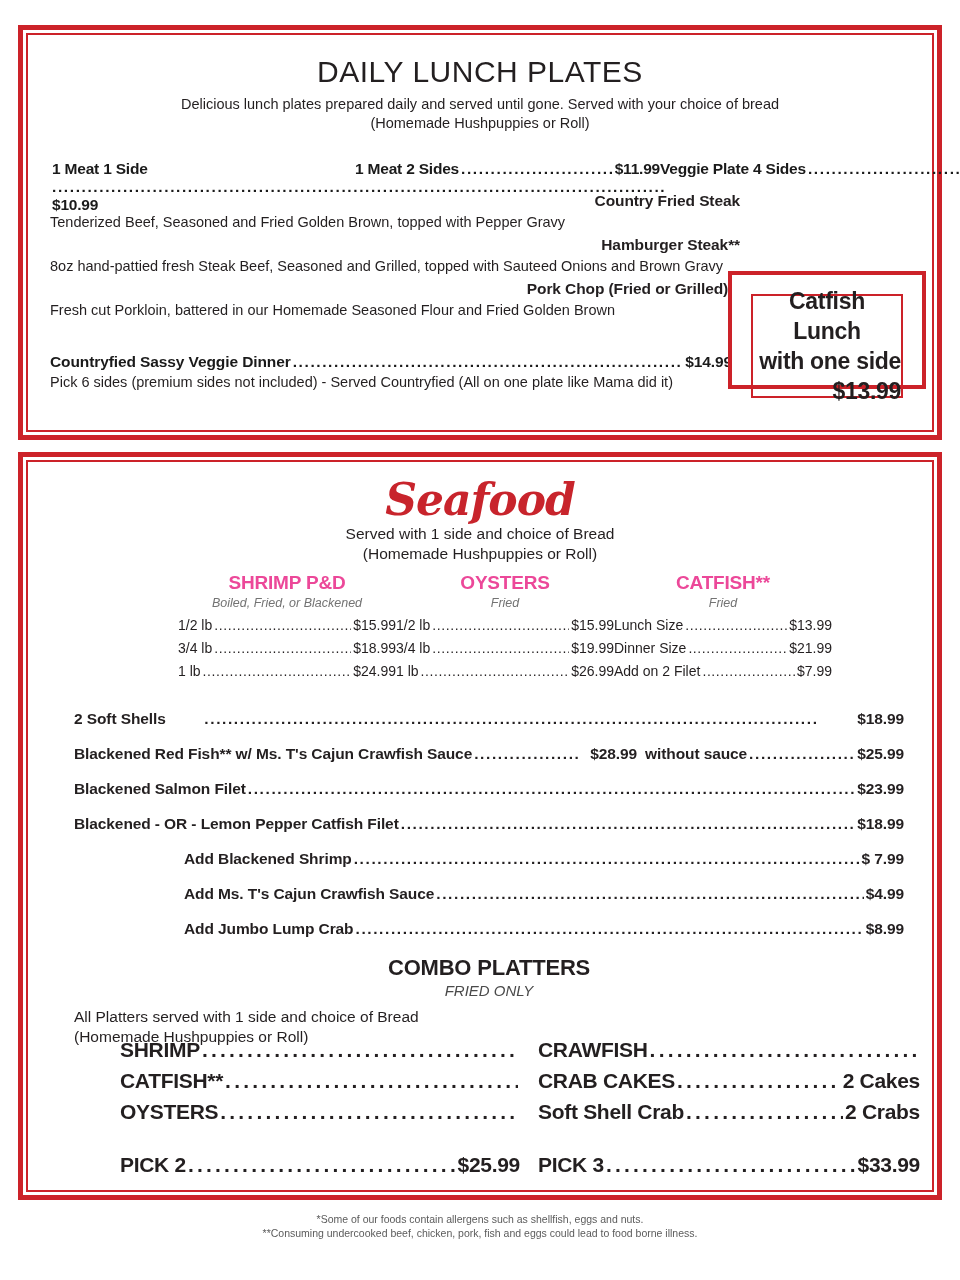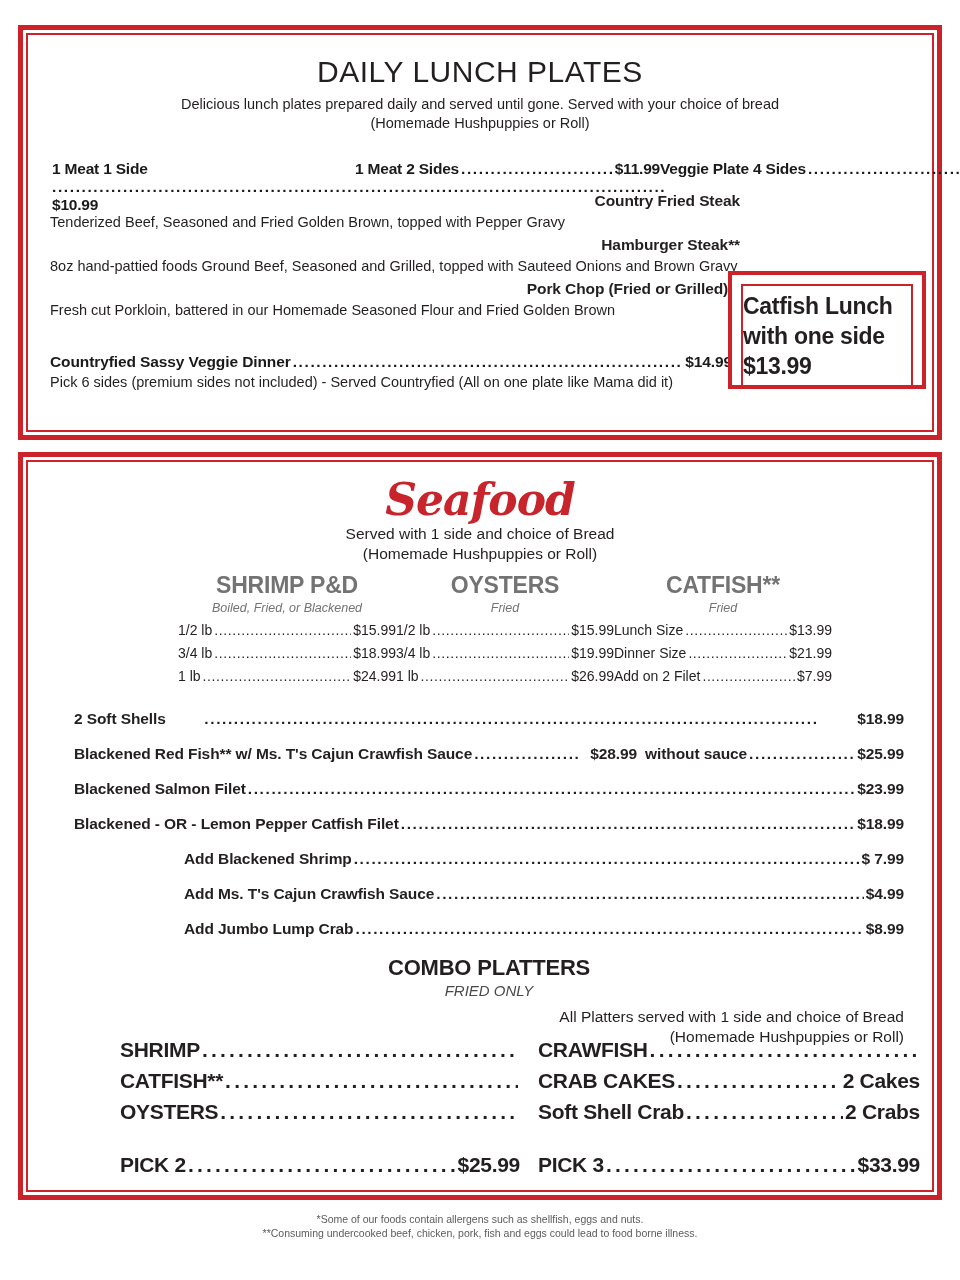--- a/index.html
+++ b/index.html
@@ -140,26 +140,26 @@
     top: 236px;
     width: 198px;
     height: 118px;
     box-sizing: border-box;
     border: 4px solid #cc2229;
     background: #ffffff;
   }
   #catfish-box .cb-inner {
     box-sizing: border-box;
     border: 2px solid #cc2229;
-    margin: 9px;
+    margin: 19px;
     height: calc(100% - 6px);
     display: flex;
     flex-direction: column;
     justify-content: center;
-    align-items: flex-start;
+    align-items: flex-end;
     text-align: center;
   }
   .cb-line {
     font-family: "Liberation Sans Narrow", "Liberation Sans", sans-serif;
     font-weight: bold;
     font-size: 23px;
     line-height: 30px;
     color: #231f20;
     letter-spacing: -0.3px;
   }
@@ -191,23 +191,23 @@
     left: 150px;
     right: 60px;
     top: 110px;
     display: flex;
   }
   .sf-col { width: 218px; }
   .sf-col-head {
     text-align: center;
     font-family: "Liberation Sans Narrow", "Liberation Sans", sans-serif;
     font-weight: bold;
-    font-size: 23px;
+    font-size: 19px;
     letter-spacing: -0.2px;
-    color: #737373;
+    color: #ec4899;
   }
   .sf-col-sub {
     text-align: center;
     font-size: 12.5px;
     font-style: italic;
     color: #737373;
     margin-top: 2px;
     margin-bottom: 4px;
   }
   .sf-row {
@@ -252,21 +252,21 @@
     color: #231f20;
   }
   .combo-sub-it {
     text-align: center;
     font-style: italic;
     font-size: 15px;
     color: #4a4a4a;
     margin-top: 1px;
   }
   .combo-sub {
-    text-align: right;
+    text-align: left;
     font-size: 15.5px;
     line-height: 20px;
     color: #231f20;
     margin-top: 8px;
   }
   .combo-grid {
     position: absolute;
     left: 92px;
     right: 60px;
     top: 572px;
@@ -332,21 +332,21 @@
         </div>
       </div>
 
       <div class="lunch-items">
         <div>
           <div class="item-name">Country Fried Steak</div>
           <div class="item-desc">Tenderized Beef, Seasoned and Fried Golden Brown, topped with Pepper Gravy</div>
         </div>
         <div>
           <div class="item-name">Hamburger Steak**</div>
-          <div class="item-desc">8oz hand-pattied foods Ground Beef, Seasoned and Grilled, topped with Sauteed Onions and Brown Gravy</div>
+          <div class="item-desc">8oz hand-pattied fresh Steak Beef, Seasoned and Grilled, topped with Sauteed Onions and Brown Gravy</div>
         </div>
         <div>
           <div class="item-name">Pork Chop (Fried or Grilled)**</div>
           <div class="item-desc">Fresh cut Porkloin, battered in our Homemade Seasoned Flour and Fried Golden Brown</div>
         </div>
       </div>
 
       <div class="veggie-block">
         <div class="veggie-line">
           <span>Countryfied Sassy Veggie Dinner</span>

